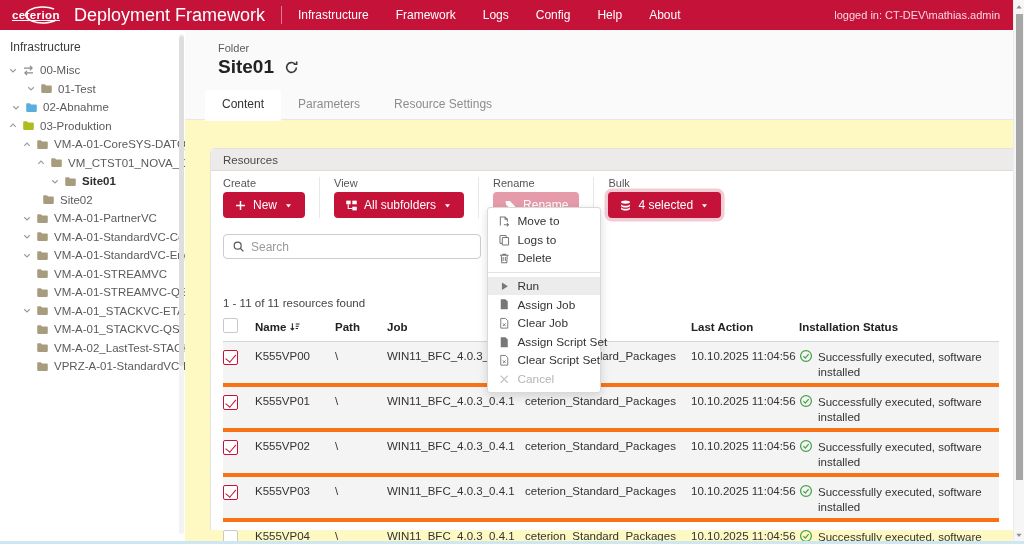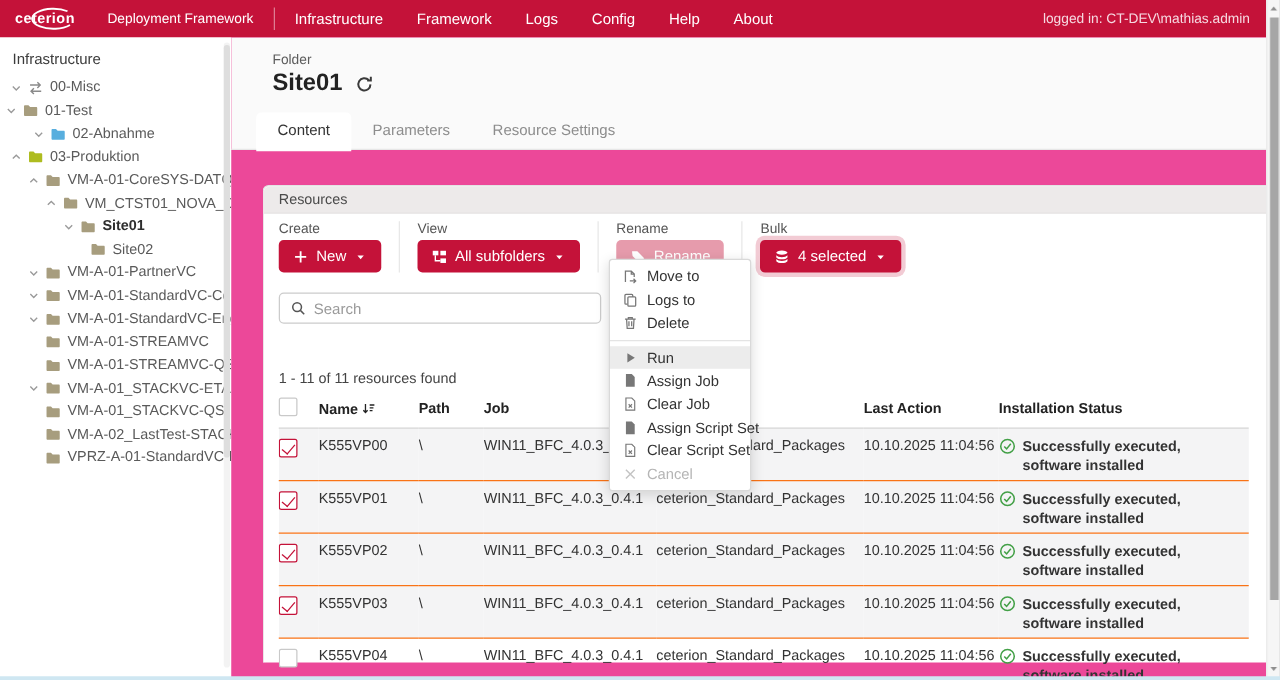--- a/index.html
+++ b/index.html
@@ -3,39 +3,39 @@
 <meta charset="utf-8">
 <style>
 :root{--accent:#c41239;--green:#43a047;}
 *{margin:0;padding:0;box-sizing:border-box;}
 html,body{width:1024px;height:544px;overflow:hidden;background:#fff;font-family:"Liberation Sans",sans-serif;}
 .ic{display:inline-flex;align-items:center;justify-content:center;}
 .ic svg{width:100%;height:100%;display:block;}
 
 
 .navbar{height:30px;background:var(--accent);display:flex;align-items:center;color:#fff;padding:0 24px 0 10px;}
-.logo{position:relative;font-weight:bold;font-size:11.5px;letter-spacing:.4px;padding:2px 6px 2px 2px;}
+.logo{position:relative;font-weight:bold;font-size:11.5px;letter-spacing:.4px;padding:2px 6px 2px 2px;text-decoration:underline;}
 .logo .swoosh{position:absolute;left:-2px;top:-3px;width:60px;height:24px;pointer-events:none;}
-.brand-title{font-size:11px;margin-left:20px;font-weight:normal;}
+.brand-title{font-size:18px;margin-left:8px;font-weight:normal;}
 .nav-divider{width:1px;height:18px;background:rgba(255,255,255,.45);margin:0 16px;}
 .nav-item{color:#fff;font-size:12px;margin-right:27px;text-decoration:none;cursor:pointer;}
 .nav-user{margin-left:auto;font-size:11px;color:#f6d9e1;}
 
 
 .app{display:flex;height:514px;}
 .sidebar{width:185px;flex:none;background:#fff;padding-top:10px;position:relative;overflow:hidden;}
 .sidebar-title{font-size:12px;color:#3c3c3c;padding-left:10px;margin-bottom:7px;}
 .tree-item{display:flex;align-items:center;height:18.5px;font-size:11.5px;color:#5a5a5a;white-space:nowrap;overflow:hidden;cursor:pointer;}
 .tree-item .chev{width:14px;height:11px;flex:none;color:#9a9a9a;}
 .tree-item .f-ic{width:13px;height:13px;flex:none;margin:0 5px 0 2px;}
 .tree-item.bold{font-weight:bold;color:#2e2e2e;}
 .side-scroll{position:absolute;right:1px;top:4px;width:5px;height:500px;background:#f3f3f3;border-radius:3px;}
 .side-thumb{position:absolute;left:0;top:2px;width:5px;height:330px;background:#dedede;border-radius:3px;}
 
-.content{flex:1;position:relative;background:#ec4899;overflow:hidden;}
+.content{flex:1;position:relative;background:#fef9c3;overflow:hidden;}
 
 
 .page-head{background:#fafafa;padding:12px 0 0 33px;border-bottom:1px solid #e7e7e7;}
 .kicker{font-size:11px;color:#5c5c5c;}
 .page-title-row{display:flex;align-items:center;gap:10px;margin-top:2px;}
 .page-title{font-size:19px;font-weight:bold;color:#222;}
 .refresh{width:15px;height:15px;color:#3a3a3a;cursor:pointer;}
 .tabs{display:flex;margin-top:12px;margin-left:-13px;}
 .tab{padding:7px 17px 8px;font-size:12px;color:#8d8d8d;border-radius:4px 4px 0 0;position:relative;z-index:1;cursor:pointer;}
 .tab.active{background:#fff;color:#333;box-shadow:0 2px 0 0 #fff;}
@@ -68,26 +68,26 @@
 .pager{display:flex;gap:4px;margin-top:6px;}
 .pg{min-width:23px;height:22px;border:1px solid #e2e2e2;background:#fbfbfb;color:#c9c9c9;border-radius:3px;font-size:12px;display:flex;align-items:center;justify-content:center;font-family:inherit;cursor:pointer;}
 .pg.active{background:var(--accent);border-color:var(--accent);color:#fff;}
 .results{font-size:11.5px;color:#444;padding:10px 12px 0;}
 
 
 table{width:776px;margin:5px 12px 0;border-collapse:collapse;table-layout:fixed;}
 th{font-size:11.5px;font-weight:bold;color:#222;text-align:left;padding:4px 4px 6px 0;border-bottom:1px solid #d4d4d4;white-space:nowrap;}
 td{font-size:11.5px;color:#333;vertical-align:top;padding:8px 4px 4px 0;overflow:hidden;white-space:nowrap;}
 tr.row{height:37px;border-bottom:1px solid #ededed;}
-tr.row.selected{background:#f4f4f5;border-bottom:1px solid #f97316;}
+tr.row.selected{background:#f4f4f5;border-bottom:4px solid #f97316;}
 .cb{width:15px;height:15px;border:1.5px solid #c9c9c9;border-radius:2px;display:inline-block;position:relative;background:#fff;cursor:pointer;}
 .cb.checked{border-color:var(--accent);}
 .cb.checked::after{content:"";position:absolute;left:3.5px;top:0.5px;width:4.5px;height:8.5px;border:solid var(--accent);border-width:0 1.8px 1.8px 0;transform:rotate(40deg);}
 .sort{width:12px;height:12px;color:#222;vertical-align:-2px;margin-left:3px;}
-.status-cell{position:relative;padding-left:19px !important;white-space:normal;line-height:14.5px;font-weight:bold;}
+.status-cell{position:relative;padding-left:19px !important;white-space:normal;line-height:14.5px;}
 .ok{position:absolute;left:0;top:7px;width:14px;height:14px;}
 
 
 .bulk-menu{position:absolute;left:302px;top:177px;width:114px;background:#fff;border:1px solid #d9d9d9;border-radius:3px;box-shadow:0 3px 10px rgba(0,0,0,.14);padding:4px 0;z-index:50;}
 .menu-item{display:flex;align-items:center;gap:7px;height:18.6px;padding:0 8px 0 10px;font-size:11.8px;color:#333;cursor:pointer;white-space:nowrap;}
 .menu-item .mic{width:12.5px;height:12.5px;color:#777;flex:none;}
 .menu-item.hl{background:#ececec;}
 .menu-item.dis{color:#b5b5b5;cursor:default;}
 .menu-item.dis .mic{color:#c4c4c4;}
 .menu-divider{height:1px;background:#e4e4e4;margin:4px 0;}
@@ -140,35 +140,35 @@
           </svg>
         </span>
         <span class="f-ic ic" style="color: rgb(138, 138, 138);">
           <svg viewBox="0 0 16 16" fill="none" stroke="currentColor" stroke-width="1.4">
             <path d="M2.5 5h10m-2.8-2.8L12.5 5l-2.8 2.8M13.5 11h-10m2.8-2.8L3.5 11l2.8 2.8"></path>
           </svg>
         </span>
         <span>00-Misc</span>
       </div>
 
-      <div class="tree-item" style="padding-left: 2px;">
+      <div class="tree-item" style="padding-left: 24px;">
         <span class="chev ic">
           <svg viewBox="0 0 16 16">
             <polyline points="4,6.2 8,10.2 12,6.2" fill="none" stroke="currentColor" stroke-width="1.6"></polyline>
           </svg>
         </span>
         <span class="f-ic ic" style="color: rgb(167, 157, 126);">
           <svg viewBox="0 0 16 16">
             <path d="M1.5 3.8c0-.6.5-1 1-1h3.4l1.6 1.6h6c.6 0 1 .5 1 1v7c0 .6-.4 1-1 1h-11c-.5 0-1-.4-1-1z" fill="currentColor"></path>
           </svg>
         </span>
         <span>01-Test</span>
       </div>
 
-      <div class="tree-item" style="padding-left: 24px;">
+      <div class="tree-item" style="padding-left: 9px;">
         <span class="chev ic">
           <svg viewBox="0 0 16 16">
             <polyline points="4,6.2 8,10.2 12,6.2" fill="none" stroke="currentColor" stroke-width="1.6"></polyline>
           </svg>
         </span>
         <span class="f-ic ic" style="color: rgb(88, 174, 222);">
           <svg viewBox="0 0 16 16">
             <path d="M1.5 3.8c0-.6.5-1 1-1h3.4l1.6 1.6h6c.6 0 1 .5 1 1v7c0 .6-.4 1-1 1h-11c-.5 0-1-.4-1-1z" fill="currentColor"></path>
           </svg>
         </span>
@@ -224,21 +224,21 @@
           </svg>
         </span>
         <span class="f-ic ic" style="color: rgb(167, 157, 126);">
           <svg viewBox="0 0 16 16">
             <path d="M1.5 3.8c0-.6.5-1 1-1h3.4l1.6 1.6h6c.6 0 1 .5 1 1v7c0 .6-.4 1-1 1h-11c-.5 0-1-.4-1-1z" fill="currentColor"></path>
           </svg>
         </span>
         <span>Site01</span>
       </div>
 
-      <div class="tree-item" style="padding-left: 56px;">
+      <div class="tree-item" style="padding-left: 26px;">
         <span class="chev ic"></span>
         <span class="f-ic ic" style="color: rgb(167, 157, 126);">
           <svg viewBox="0 0 16 16">
             <path d="M1.5 3.8c0-.6.5-1 1-1h3.4l1.6 1.6h6c.6 0 1 .5 1 1v7c0 .6-.4 1-1 1h-11c-.5 0-1-.4-1-1z" fill="currentColor"></path>
           </svg>
         </span>
         <span>Site02</span>
       </div>
 
       <div class="tree-item" style="padding-left: 20px;">

